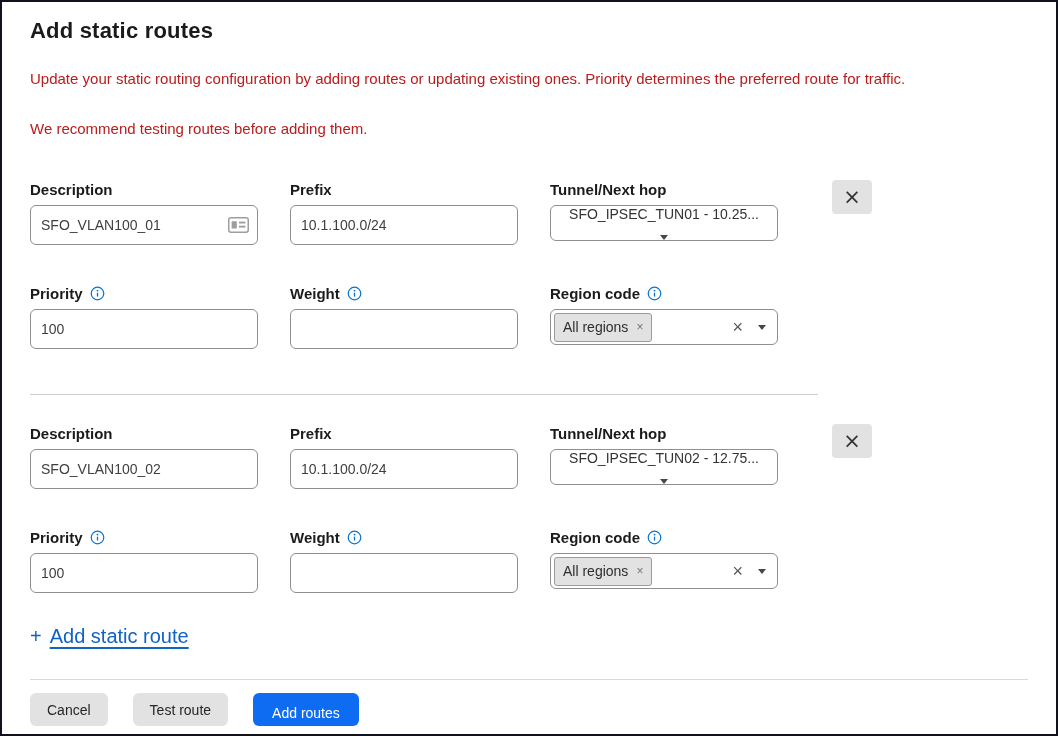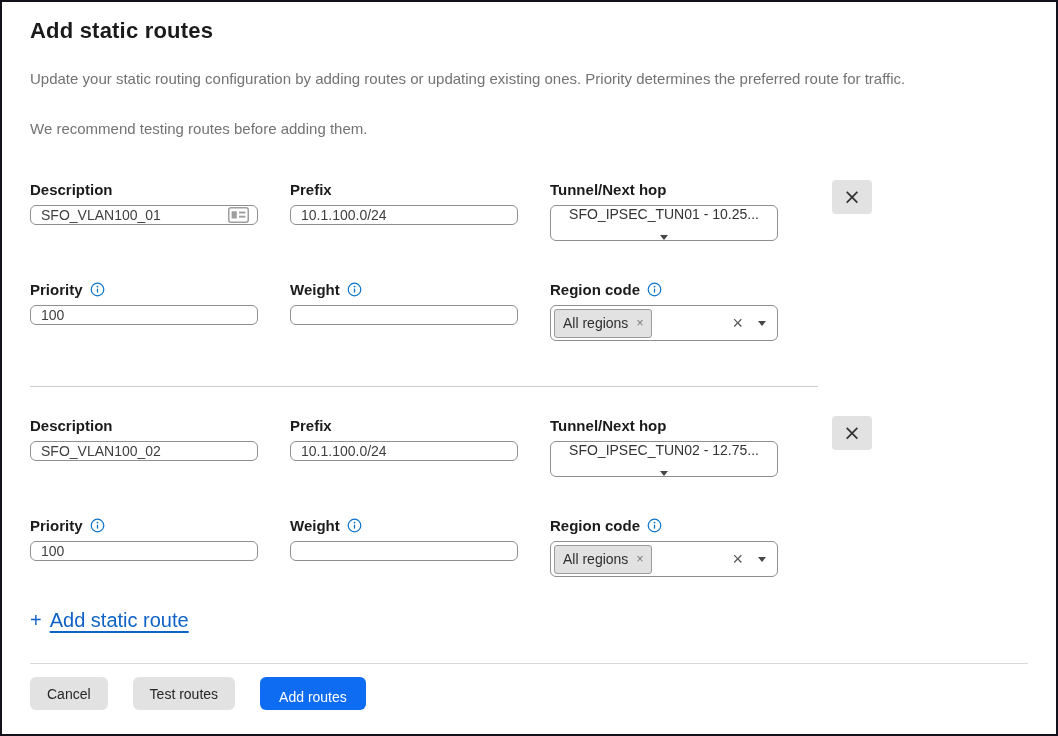--- a/index.html
+++ b/index.html
@@ -19,21 +19,21 @@
   h1.page-title {
     font-size: 22px;
     font-weight: 700;
     color: #1a1a1a;
     letter-spacing: 0.2px;
     margin-top: 2px;
     height: 28px;
   }
   p.desc {
     font-size: 15px;
-    color: #737373;
+    color: #b91c1c;
     margin-top: 24px;
     height: 20px;
     white-space: nowrap;
   }
   p.note { margin-top: 30px; }
 
   .route-group { margin-top: 39px; }
   .route-group.second { margin-top: 28px; }
 
   .field-row { display: flex; gap: 32px; align-items: flex-start; }
@@ -50,21 +50,21 @@
   .label-line label {
     font-size: 15px;
     font-weight: 700;
     color: #1b1b1b;
   }
   .info-icon { display: inline-flex; margin-top: 1px; }
 
   .input-wrap { position: relative; }
   input.text-input {
     width: 100%;
-    height: 20px;
+    height: 40px;
     border: 1px solid #8f8f8f;
     border-radius: 6px;
     padding: 0 10px;
     font-family: "Liberation Sans", "DejaVu Sans", sans-serif;
     font-size: 14px;
     color: #3f3f3f;
     background: #fff;
     outline: none;
   }
   input.with-icon { padding-right: 34px; }
@@ -378,17 +378,17 @@
 
   <div class="add-link">
     <span class="plus">+</span>
     <a href="#">Add static route</a>
   </div>
 
   <hr class="footer-divider">
 
   <div class="footer">
     <button class="btn gray">Cancel</button>
-    <button class="btn gray">Test routes</button>
+    <button class="btn gray">Test route</button>
     <button class="btn primary">Add routes</button>
   </div>
 
 </div>
 
 </body></html>

